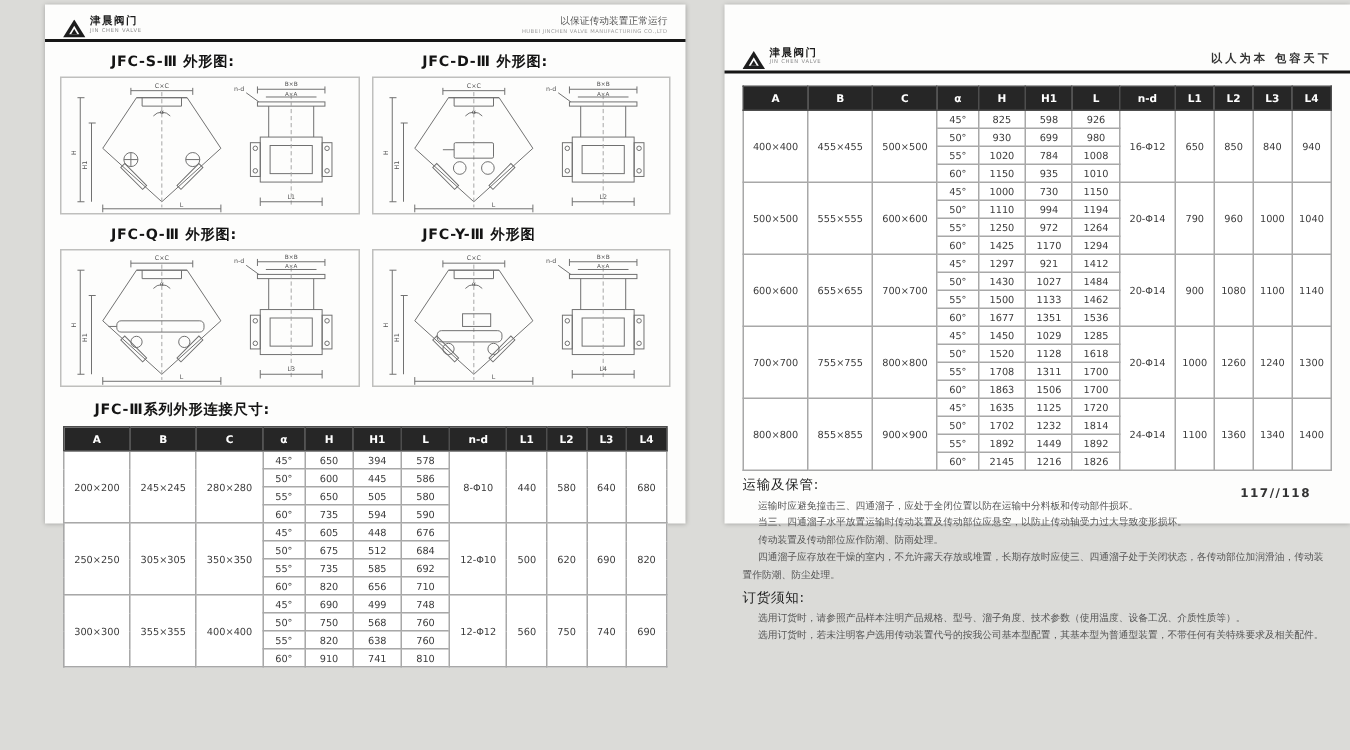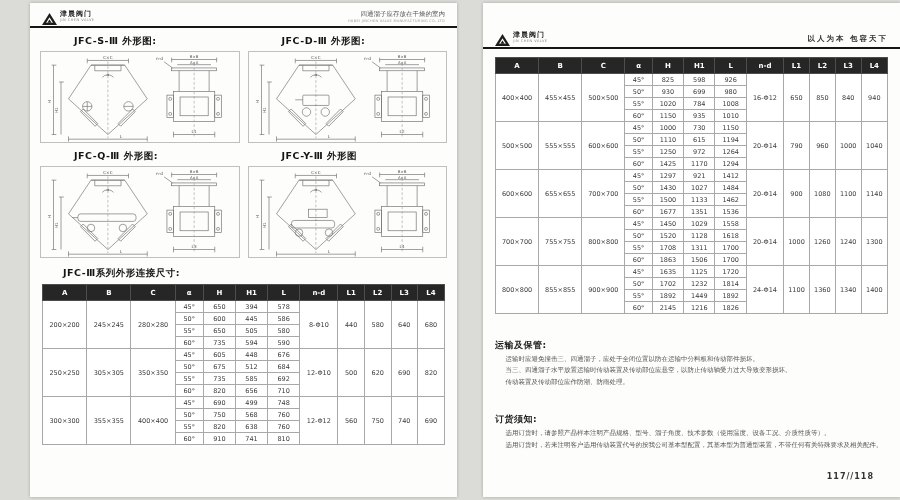--- a/index.html
+++ b/index.html
@@ -1,17 +1,17 @@
 <!DOCTYPE html>
 <html><head>
 <meta charset="utf-8">
 <style>
   html,body{margin:0;padding:0;}
   body{width:900px;height:500px;background:#dbdbd8;font-family:"DejaVu Sans","Liberation Sans",sans-serif;position:relative;overflow:hidden;}
-  .page{position:absolute;top:3px;height:494px;background:#fdfdfc;box-shadow:0 0 3px rgba(0,0,0,.25);}
+  .page{position:absolute;top:3px;height:346px;background:#fdfdfc;box-shadow:0 0 3px rgba(0,0,0,.25);}
   .page-left{left:30px;width:427px;}
   .page-right{left:483px;width:417px;}
   .page-header{display:flex;justify-content:space-between;align-items:flex-end;padding:7px 12px 3px 12px;border-bottom:2.5px solid #161616;}
   .logo{display:flex;align-items:center;gap:3px;}
   .logo-tri{width:15px;height:13px;display:inline-block;}
   .logo-txt{line-height:1;}
   .logo-name{font-size:7px;font-weight:bold;color:#1c1c1c;letter-spacing:1px;}
   .logo-sub{font-size:3.5px;color:#888;letter-spacing:.5px;margin-top:1px;}
   .company{text-align:right;line-height:1.2;}
   .company-name{font-size:6.5px;color:#555;}
@@ -21,21 +21,21 @@
   .draw-col{flex:1;min-width:0;}
   .draw-title{font-size:9.5px;font-weight:bold;color:#141414;margin:7px 0 3px 2px;letter-spacing:.5px;padding-left:32px;}
   .draw-box{border:1px solid #bfbfbd;background:#fdfdfc;height:90px;}
   .draw-box svg{width:100%;height:100%;display:block;}
   .table-title{font-size:9.5px;font-weight:bold;color:#141414;margin:9px 0 4px 12px;letter-spacing:.5px;padding-left:21px;}
   .table-wrap{padding:0 12px;}
   table.dim-table{width:100%;border-collapse:collapse;table-layout:fixed;text-align:center;border:1.5px solid #2b2b2b;}
   table.dim-table th{background:#262626;color:#fff;font-size:7px;font-weight:bold;padding:3.5px 0;border:1px solid #4d4d4d;}
   table.dim-table td{font-size:6.5px;color:#3a3a3a;border:1px solid #a8a8a8;padding:1.5px 0;background:#fff;}
   .doc-section{padding:0 12px;}
-  .sec-title{font-size:9px;font-weight:bold;color:#1d1d1d;margin:25px 0 2px 0;letter-spacing:.5px;}
+  .sec-title{font-size:9px;font-weight:normal;color:#1d1d1d;margin:3px 0 2px 0;letter-spacing:.5px;}
   .para{font-size:6.5px;color:#555;line-height:1.75;margin:0;text-indent:1.6em;}
   .page-number{position:absolute;right:26px;bottom:16px;font-size:8px;font-weight:bold;color:#333;letter-spacing:1px;}
   .rt-wrap{margin-top:8px;}
 </style>
 </head>
 <body>
 
 <div class="page page-left">
   <div class="page-header">
     <div class="logo">
@@ -45,21 +45,21 @@
             <polygon points="10,5.5 14.5,13 5.5,13" fill="#fff"></polygon>
             <polygon points="10,8.5 12.8,13 7.2,13" fill="#1d1d1d"></polygon>
           </svg>
       </span>
       <span class="logo-txt">
         <div class="logo-name">津晨阀门</div>
         <div class="logo-sub">JIN CHEN VALVE</div>
       </span>
     </div>
     <div class="company">
-      <div class="company-name">四通溜子应存放在干燥的室内</div>
+      <div class="company-name">以保证传动装置正常运行</div>
       <div class="company-sub">HUBEI JINCHEN VALVE MANUFACTURING CO.,LTD</div>
     </div>
   </div>
 
   <div class="draw-row">
     <div class="draw-col">
       <div class="draw-title">JFC-S-Ⅲ 外形图:</div>
       <div class="draw-box">
           <svg viewBox="0 0 200 96" preserveAspectRatio="xMidYMid meet">
             <g stroke="#6f6f6f" stroke-width="0.7" fill="none">
@@ -556,21 +556,21 @@
             <td>1150</td>
             <td rowspan="4">20-Φ14</td>
             <td rowspan="4">790</td>
             <td rowspan="4">960</td>
             <td rowspan="4">1000</td>
             <td rowspan="4">1040</td>
           </tr>
           <tr>
             <td>50°</td>
             <td>1110</td>
-            <td>615</td>
+            <td>994</td>
             <td>1194</td>
           </tr>
           <tr>
             <td>55°</td>
             <td>1250</td>
             <td>972</td>
             <td>1264</td>
           </tr>
           <tr>
             <td>60°</td>
@@ -610,21 +610,21 @@
             <td>1351</td>
             <td>1536</td>
           </tr>
           <tr>
             <td rowspan="4">700×700</td>
             <td rowspan="4">755×755</td>
             <td rowspan="4">800×800</td>
             <td>45°</td>
             <td>1450</td>
             <td>1029</td>
-            <td>1558</td>
+            <td>1285</td>
             <td rowspan="4">20-Φ14</td>
             <td rowspan="4">1000</td>
             <td rowspan="4">1260</td>
             <td rowspan="4">1240</td>
             <td rowspan="4">1300</td>
           </tr>
           <tr>
             <td>50°</td>
             <td>1520</td>
             <td>1128</td>
@@ -677,20 +677,21 @@
         </tbody>
       </table>
     </div>
 
   <div class="doc-section">
     <div class="sec-title">运输及保管:</div>
     <div>
         <p class="para">运输时应避免撞击三、四通溜子，应处于全闭位置以防在运输中分料板和传动部件损坏。</p>
         <p class="para">当三、四通溜子水平放置运输时传动装置及传动部位应悬空，以防止传动轴受力过大导致变形损坏。</p>
         <p class="para">传动装置及传动部位应作防潮、防雨处理。</p>
+        <p class="para">四通溜子应存放在干燥的室内，不允许露天存放或堆置，长期存放时应使三、四通溜子处于关闭状态，各传动部位加润滑油，传动装置作防潮、防尘处理。</p>
       </div>
   </div>
 
 
   <div class="doc-section">
     <div class="sec-title">订货须知:</div>
     <div>
         <p class="para">选用订货时，请参照产品样本注明产品规格、型号、溜子角度、技术参数（使用温度、设备工况、介质性质等）。</p>
         <p class="para">选用订货时，若未注明客户选用传动装置代号的按我公司基本型配置，其基本型为普通型装置，不带任何有关特殊要求及相关配件。</p>
       </div>

